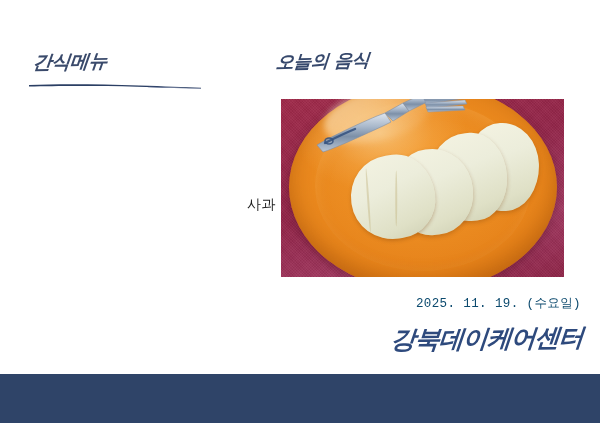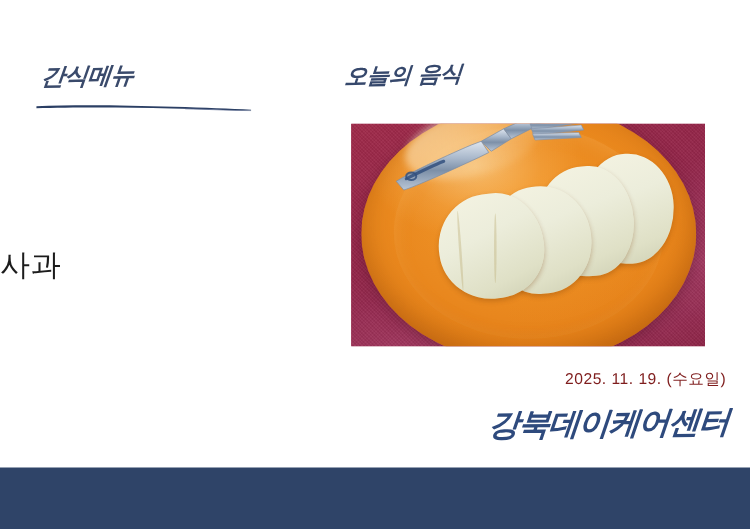--- a/index.html
+++ b/index.html
@@ -58,23 +58,23 @@
     transform: skewX(-6deg) rotate(-1.5deg);
     color: #36486c;
   }
 
   
   .menu-item {
     position: absolute;
     left: 0;
     top: 196px;
     width: 276px;
-    text-align: left;
+    text-align: right;
     font-family: "DejaVu Serif", serif;
-    font-size: 24px;
+    font-size: 14px;
     color: #1c1c1c;
     letter-spacing: 0.5px;
   }
 
   
   .photo-frame {
     position: absolute;
     left: 281px;
     top: 99px;
     width: 283px;
@@ -168,24 +168,24 @@
     width: 176px;
     height: 64px;
     z-index: 6;
   }
 
   
   .date {
     position: absolute;
     right: 19px;
     top: 295px;
-    font-family: Liberation Sans, sans-serif;
+    font-family: Liberation Mono, monospace;
     font-size: 12.5px;
     letter-spacing: 0.4px;
-    color: #7f1d1d;
+    color: #0c4a6e;
     white-space: nowrap;
   }
 
   
   .signature {
     position: absolute;
     right: 17px;
     top: 322px;
     font-family: "DejaVu Sans", sans-serif;
     font-weight: 700;

